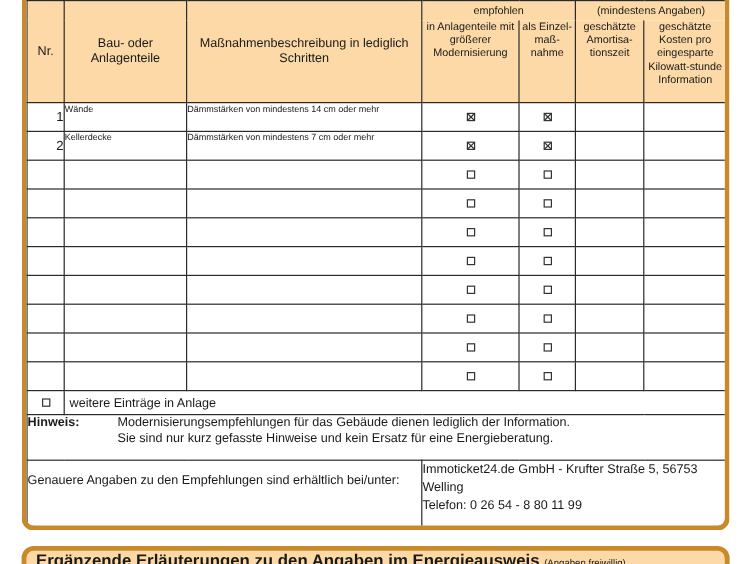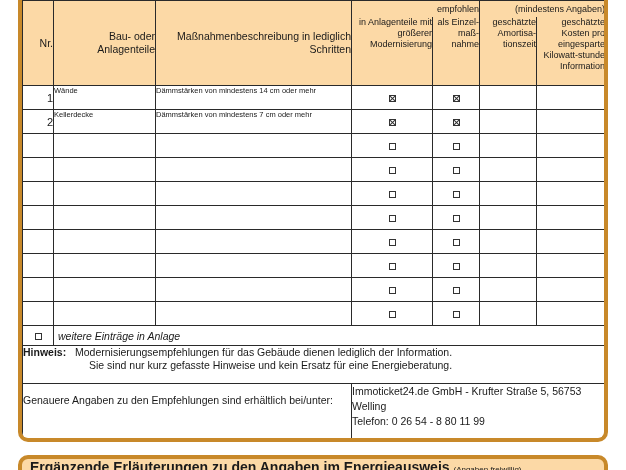--- a/index.html
+++ b/index.html
@@ -1,34 +1,34 @@
 <!DOCTYPE html>
 <html><head>
 <meta charset="utf-8">
 <style>
   html,body{margin:0;padding:0;background:#ffffff;}
   body{width:626px;height:470px;overflow:hidden;position:relative;font-family:"Liberation Sans",sans-serif;color:#1a1a1a;}
   .frame{position:absolute;left:18px;top:-10px;width:590px;height:452px;border:4px solid #c8892a;border-top:none;border-radius:0 0 10px 10px;background:#fff;box-sizing:border-box;overflow:hidden;}
   table.main{position:absolute;left:0;top:10px;border-collapse:collapse;width:583px;table-layout:fixed;}
   table.main td, table.main th{border:1px solid #2a2a2a;padding:0;font-weight:normal;}
   .hdr{background:#fcd9a6;}
-  .hdr th{font-size:9px;text-align:right;vertical-align:top;line-height:11px;}
+  .hdr th{font-size:9px;text-align:center;vertical-align:top;line-height:11px;}
   .hdr th.big{font-size:10.5px;line-height:13px;vertical-align:middle;}
   td.nr{text-align:right;font-size:11px;padding-right:3px;vertical-align:middle;}
   td.txt{font-size:7.5px;vertical-align:top;padding:1px 2px;margin-left:40px;}
   td.cb{text-align:center;vertical-align:middle;}
   .box{display:inline-block;width:7px;height:7px;border:1px solid #333;box-sizing:border-box;position:relative;vertical-align:middle;}
   .box.checked::before,.box.checked::after{content:"";position:absolute;left:2px;top:-1px;width:1px;height:7px;background:#333;}
   .box.checked::before{transform:rotate(45deg);left:2px;}
   .box.checked::after{transform:rotate(-45deg);left:2px;}
   tr.row td{height:23px;}
-  .weitere td{height:19px;font-size:10.5px;font-style:italic;}
+  .weitere td{height:19px;font-size:10.5px;}
   .hinweis td{height:37px;font-size:10.5px;vertical-align:top;padding:3px 4px;line-height:13px;}
-  .hinweis .lbl{font-weight:bold;display:inline-block;width:52px;vertical-align:top;}
-  .hinweis .body{display:inline-block;vertical-align:top;text-align:right;}
+  .hinweis .lbl{font-weight:bold;display:inline-block;width:75px;vertical-align:top;}
+  .hinweis .body{display:inline-block;vertical-align:top;}
   .genauere td{height:46px;font-size:10.5px;vertical-align:top;padding:4px 4px;line-height:15px;}
   .banner{position:absolute;left:18px;top:455px;width:590px;height:30px;border:4px solid #c8892a;border-radius:10px;background:#fcd9a6;box-sizing:border-box;overflow:hidden;}
   .banner .t{position:absolute;left:8px;top:0px;font-size:14px;font-weight:bold;white-space:nowrap;}
   .banner .s{font-size:8px;font-weight:normal;}
 </style>
 </head>
 <body>
 
 <div class="frame">
   <table class="main">

